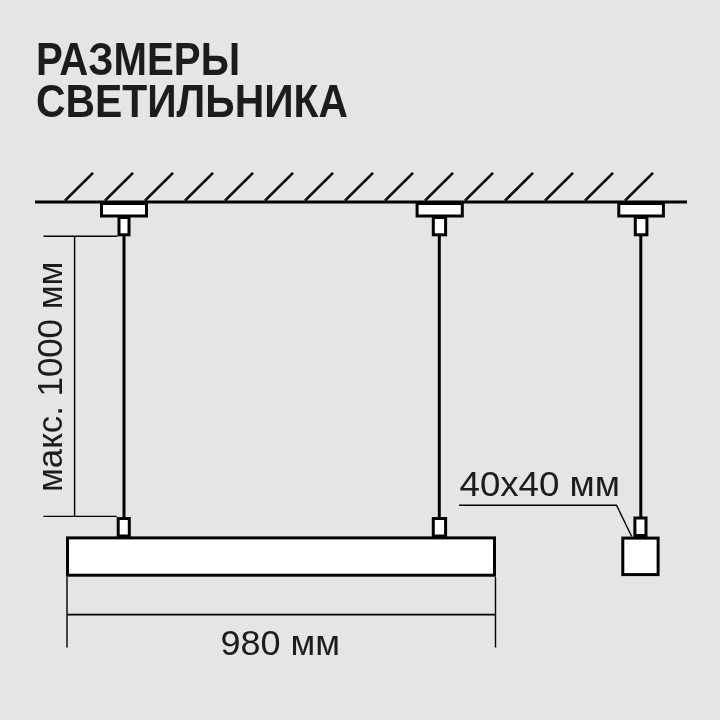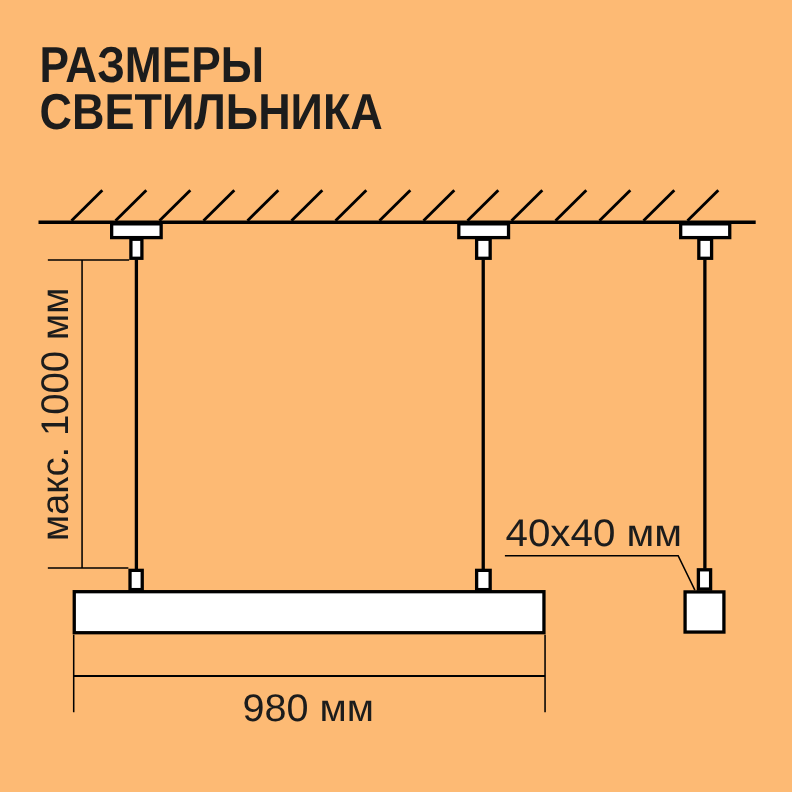--- a/index.html
+++ b/index.html
@@ -1,16 +1,16 @@
 <!DOCTYPE html>
 <html><head>
 <meta charset="utf-8">
 <style>
   html,body{margin:0;padding:0;background:#ffffff;}
-  .page{position:relative;width:720px;height:720px;background:#fdba74;overflow:hidden;}
+  .page{position:relative;width:720px;height:720px;background:#e5e5e5;overflow:hidden;}
   svg{display:block;}
   text{font-family:"Liberation Sans",sans-serif;fill:#1c1c1c;}
 </style>
 </head>
 <body>
 <div class="page">
 <svg width="720" height="720" viewBox="0 0 720 720">
 
   <g>
     <text x="36" y="74.9" font-size="46" font-weight="700" textLength="204" lengthAdjust="spacingAndGlyphs">РАЗМЕРЫ</text>

